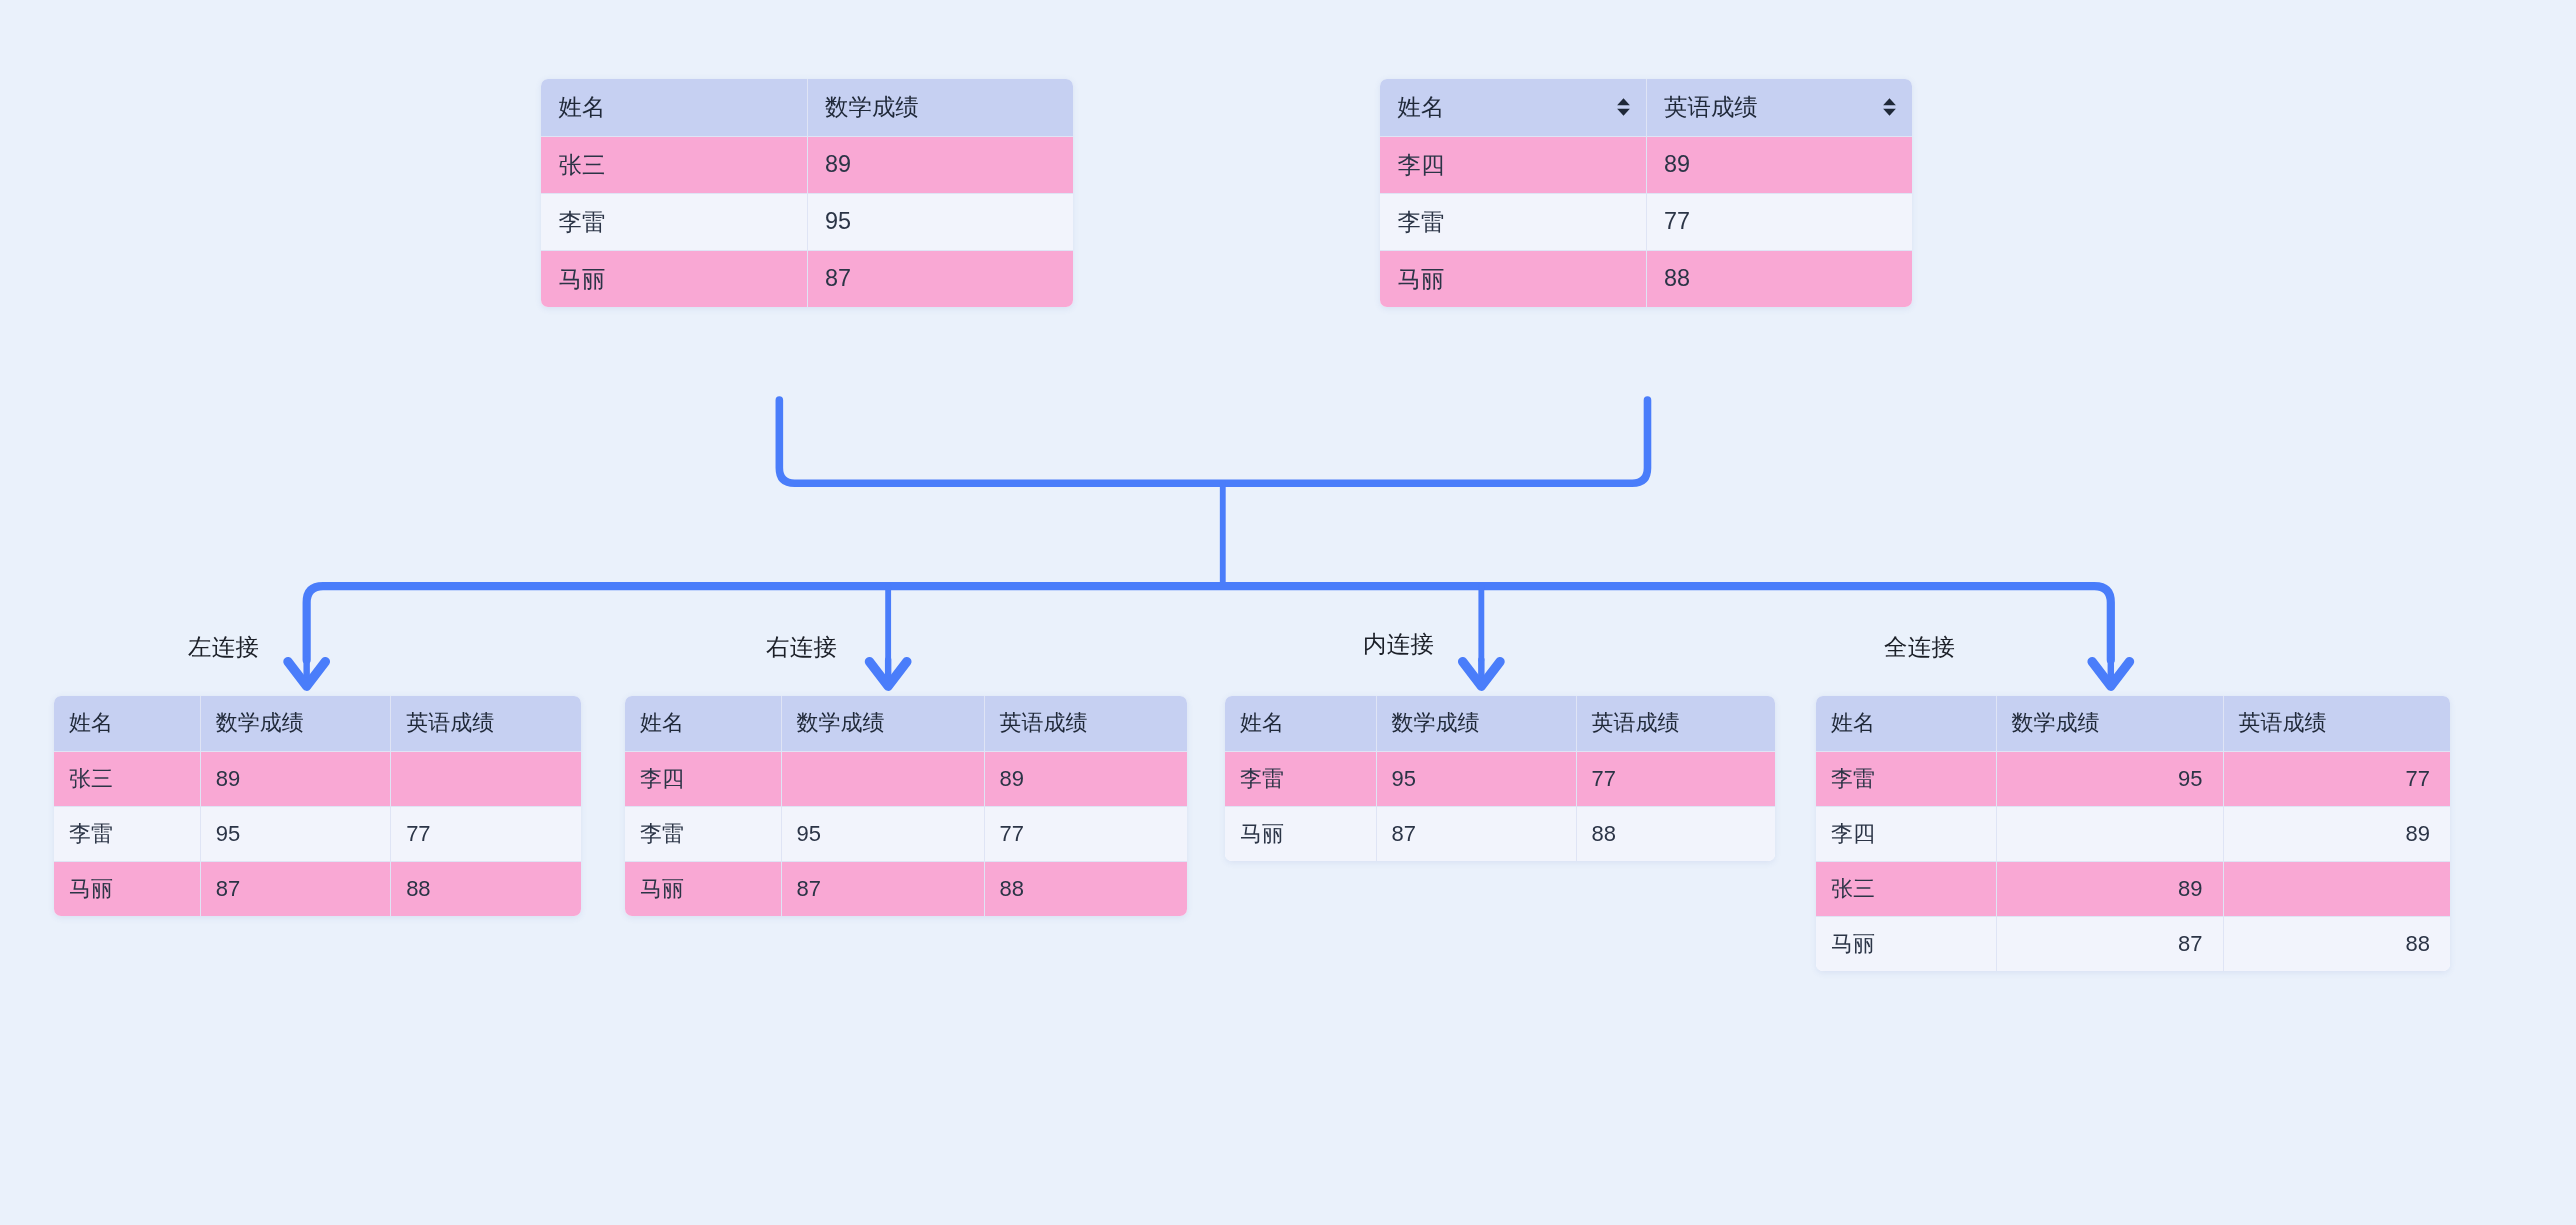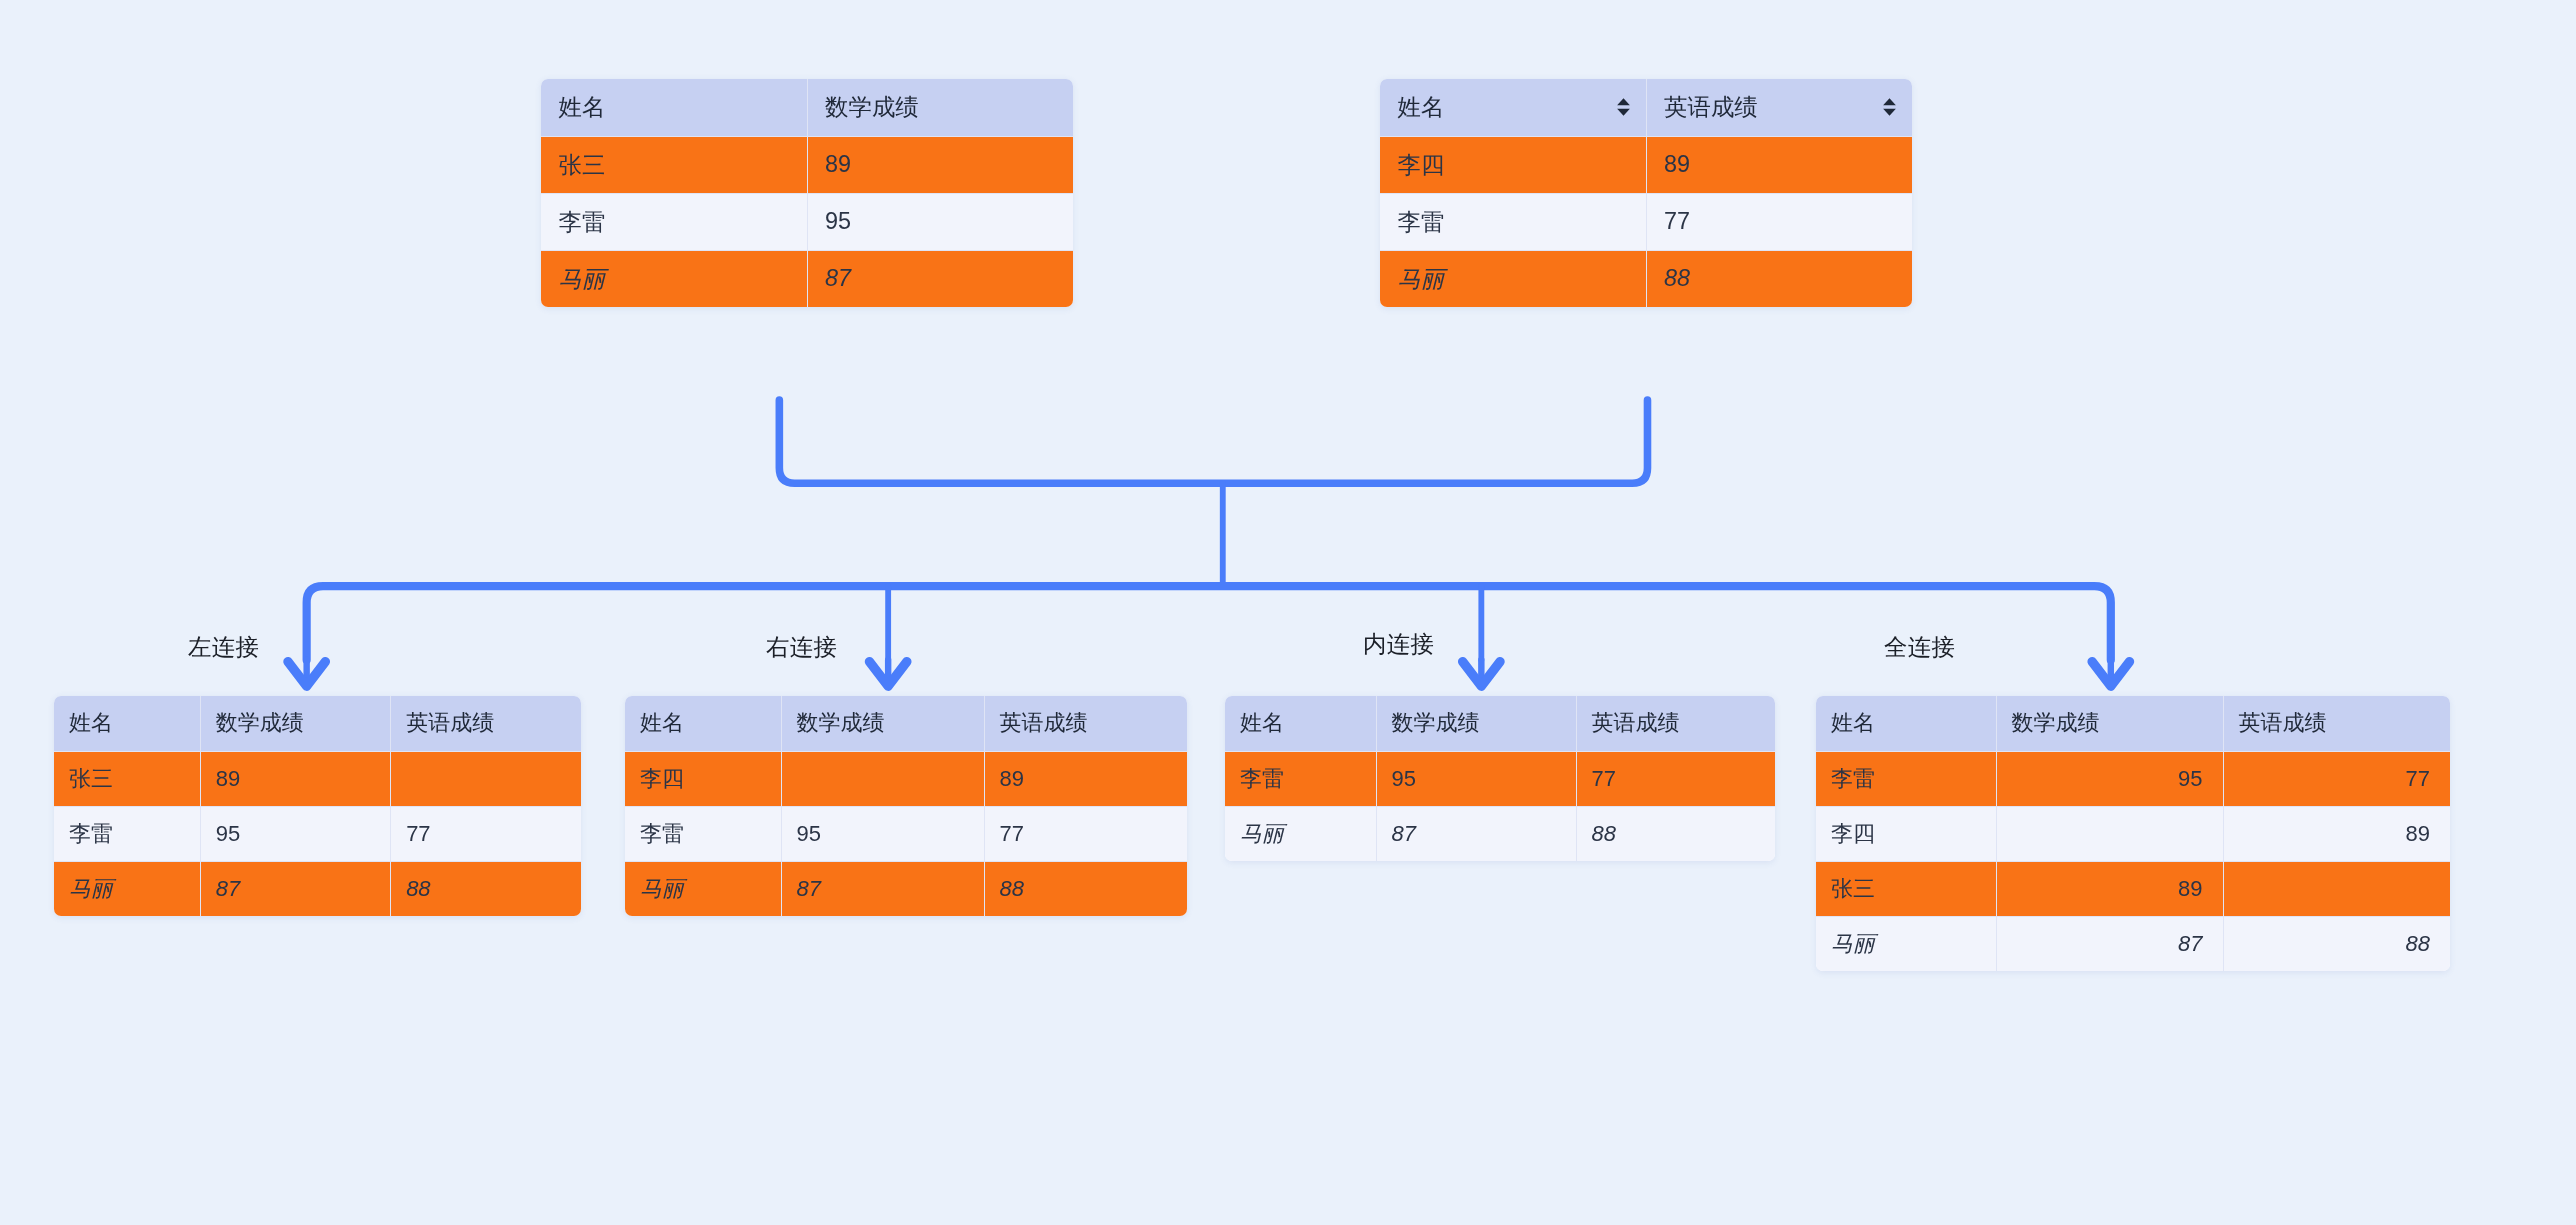--- a/index.html
+++ b/index.html
@@ -31,27 +31,27 @@
     box-sizing:border-box;
     font-weight:400;
     text-align:left;
     color:#2b3446;
     border-right:0.6px solid #dfe4f5;
     border-bottom:0.6px solid #dfe4f5;
     vertical-align:middle;
     white-space:nowrap;
   }
   .tbl th:last-child,.tbl td:last-child{border-right:none;}
-  .tbl tr:last-child td{border-bottom:none;font-style:italic;}
+  .tbl tr:last-child td{border-bottom:none;}
   .tbl th{
     background:#c6d0f2;
     color:#1f2838;
   }
   .tbl tr.alt td{background:#f2f4fc;}
-  .tbl tr.plain td{background:#f97316;}
+  .tbl tr.plain td{background:#f9a8d4;}
 
   
   .top .tbl th,.top .tbl td{
     height:57px;padding:0 17.6px;font-size:23.4px;
   }
   
   .bot .tbl th,.bot .tbl td{
     height:55px;padding:0 15px;font-size:22px;
   }
   .num-right{text-align:right !important;padding-right:20px !important;}

